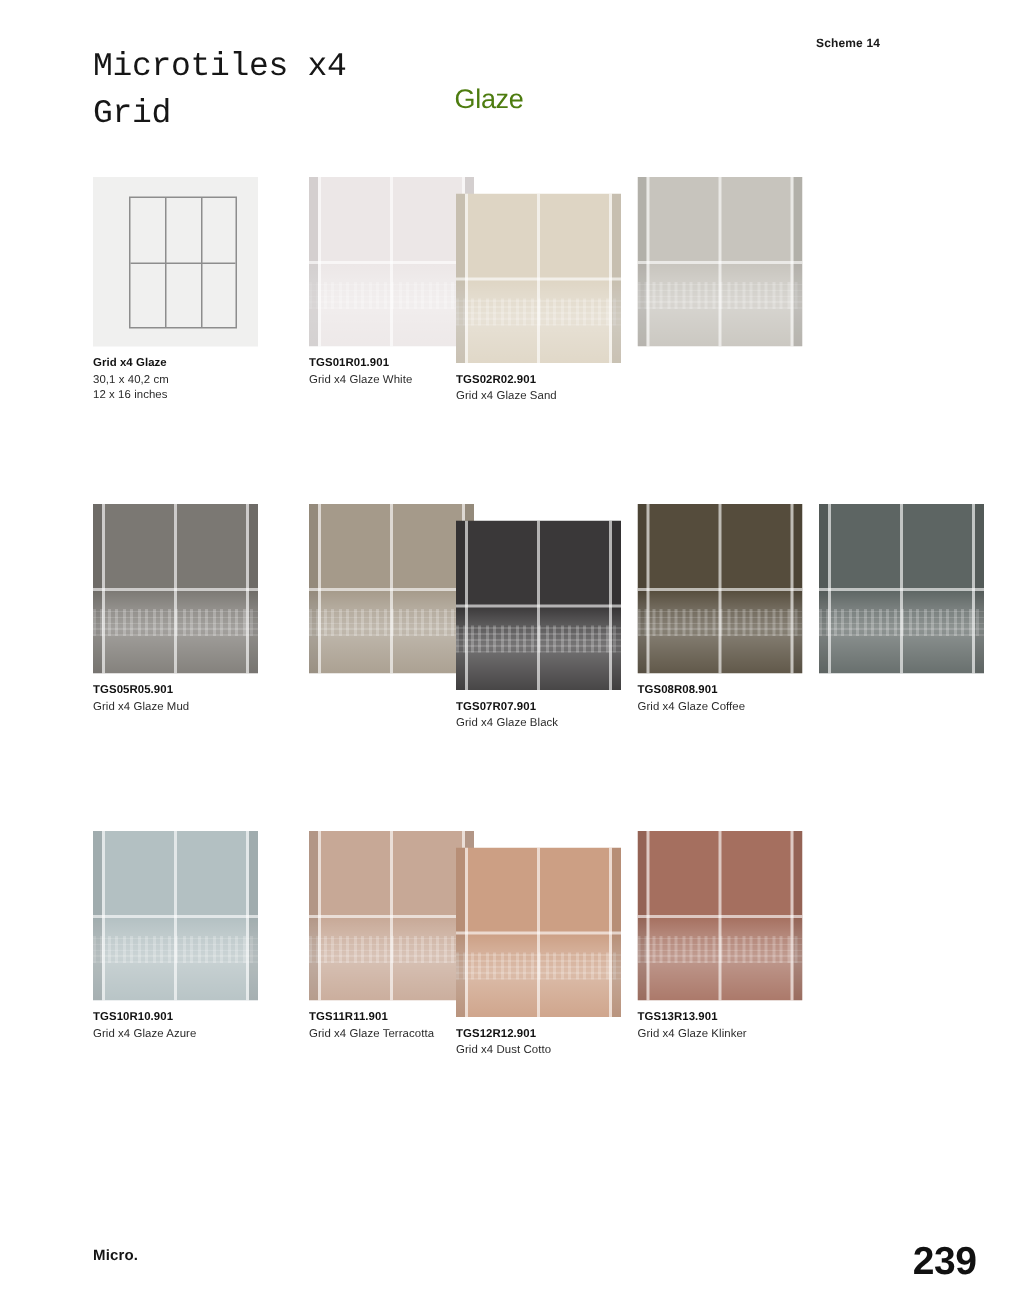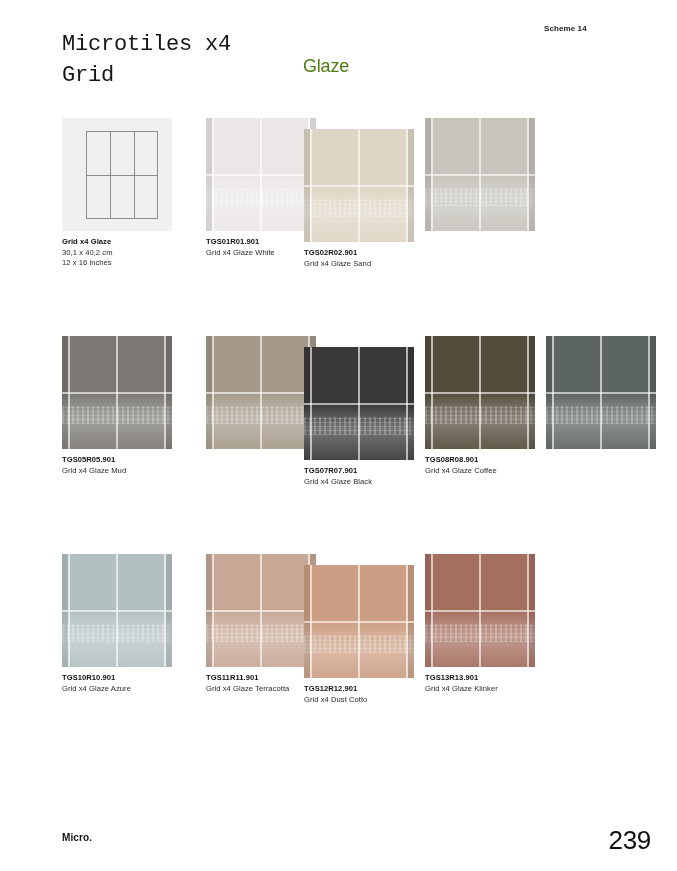--- a/index.html
+++ b/index.html
@@ -208,21 +208,21 @@
     left: 62px; bottom: 28px;
     font-size: 10px;
     font-weight: 700;
     letter-spacing: 0.1px;
     color: #141414;
   }
   .footer-page {
     position: absolute;
     right: 26px; bottom: 15px;
     font-size: 26px;
-    font-weight: 400;
+    font-weight: 700;
     letter-spacing: -0.3px;
     color: #111111;
   }
 </style>
 </head>
 <body>
 
 <div class="header">
   <div class="title-main">
     <span>Microtiles x4</span>

